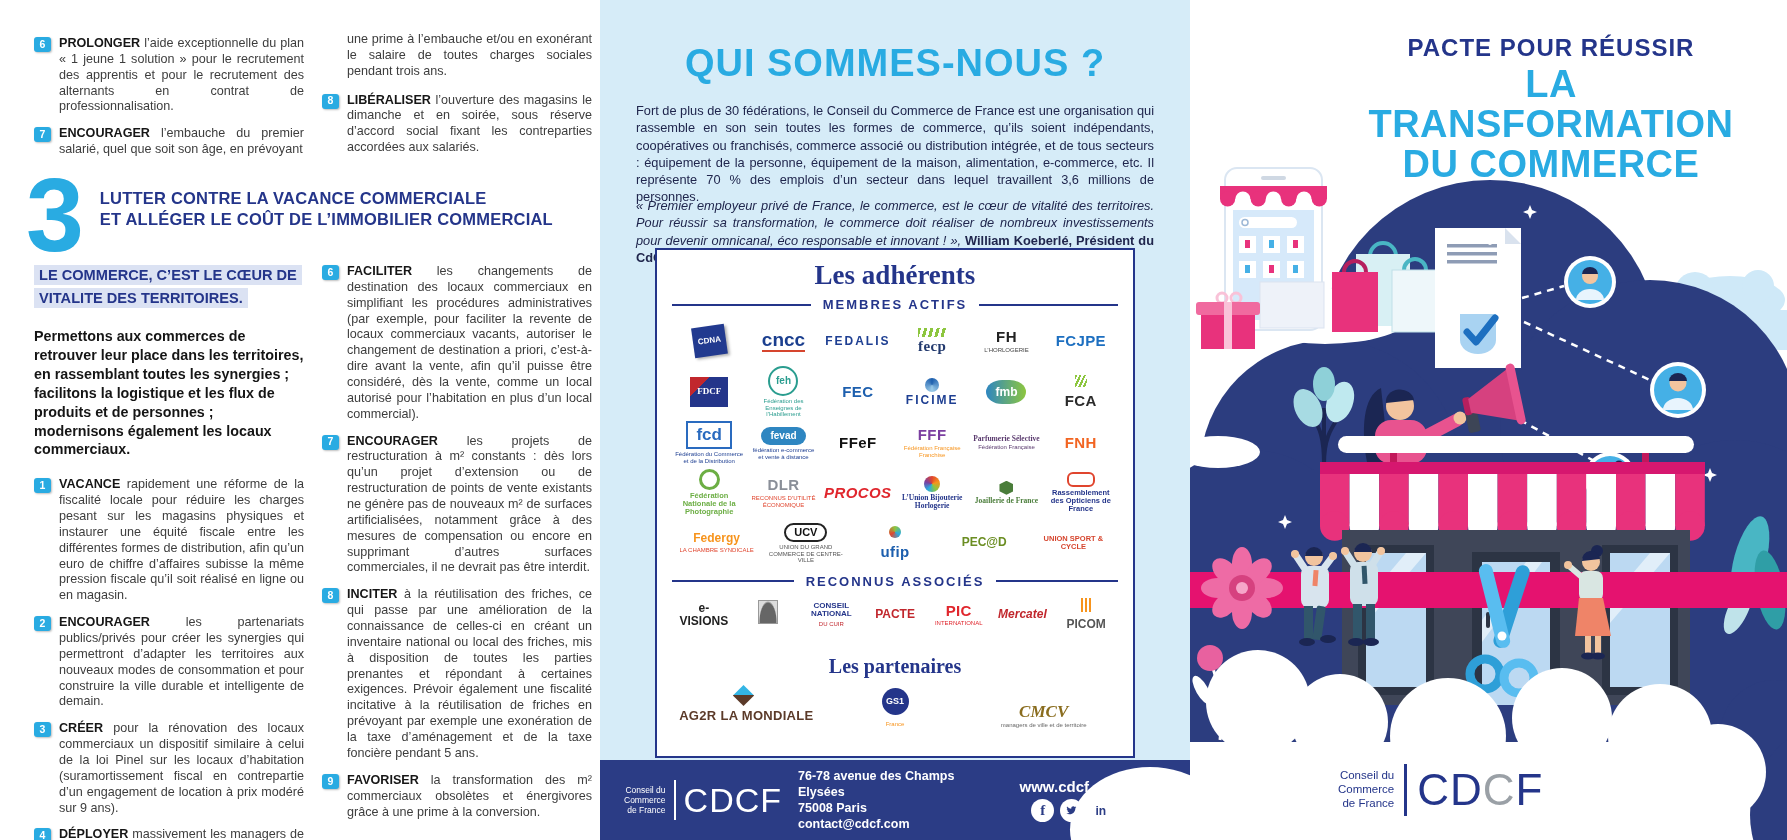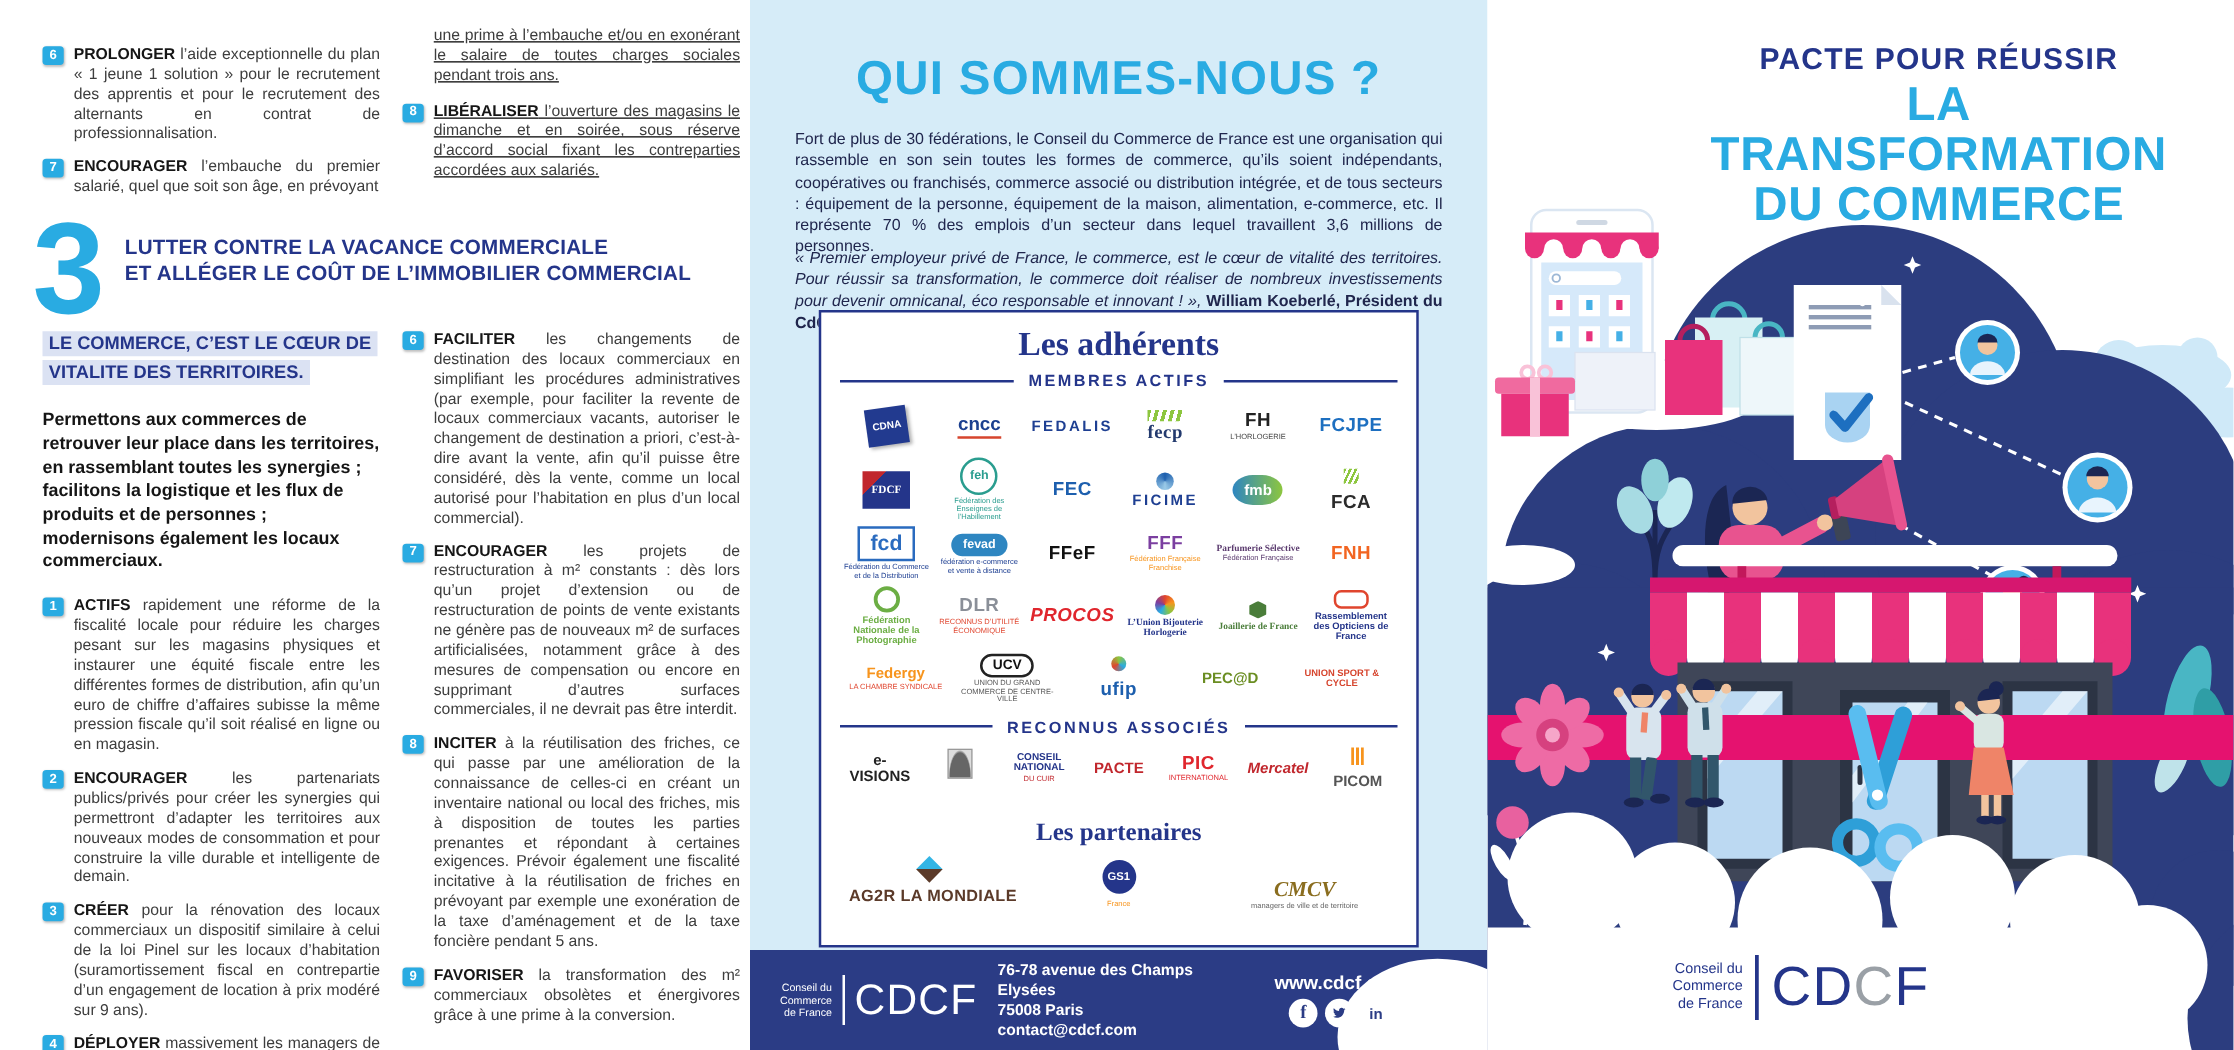--- a/index.html
+++ b/index.html
@@ -1,21 +1,21 @@
 <!DOCTYPE html>
 <html><head>
 <meta charset="utf-8">
 <style>
   html,body{margin:0;padding:0;background:#fff;}
   .page{position:relative;width:1787px;height:840px;overflow:hidden;background:#fff;
         font-family:"Liberation Sans",sans-serif;}
   
   .panel-left{position:absolute;left:0;top:0;width:600px;height:840px;background:#fff;}
   #lp-top-left{position:absolute;left:34px;top:36px;width:270px;}
-  #lp-top-right{position:absolute;left:322px;top:21px;width:270px;text-decoration:underline;}
+  #lp-top-right{position:absolute;left:322px;top:32px;width:270px;}
   .cont{margin:0 0 13px 25px;font-size:12.6px;line-height:1.26;color:#3d3d3d;text-align:justify;}
   .item{position:relative;padding-left:25px;margin-bottom:11px;font-size:12.6px;line-height:1.26;
         color:#3d3d3d;text-align:justify;}
   .item b{color:#161616;}
   .badge{position:absolute;left:0;top:1px;width:17px;height:15px;border-radius:3px;background:#29abe2;
          color:#fff;font-size:10.5px;font-weight:bold;display:flex;align-items:center;justify-content:center;
          box-shadow:1px 1px 2px rgba(0,0,0,.25);}
   #lp-section{position:absolute;left:26px;top:174px;width:566px;display:flex;}
   .big3{font-size:104px;line-height:.8;font-weight:800;color:#29abe2;margin-right:16px;}
   .sec-titles{padding-top:14px;}
@@ -53,21 +53,21 @@
   .lg-big .lt{font-size:15px;letter-spacing:.4px;}
   .lg-med .lt{font-size:12px;}
   .lg-small .lt{font-size:7.5px;}
   .lg-tiny .lt{font-size:8px;}
   .lg-serif .lt{font-family:"Liberation Serif",serif;}
   .lg-italic .lt{font-style:italic;}
   .lg-bold .lt{font-weight:800;}
   .lg-track .lt{letter-spacing:2px;}
   .lg-cdna .lt{display:inline-block;background:#223a8f;color:#fff;padding:11px 5px;font-size:8px;
                transform:rotate(-8deg);box-shadow:2px 2px 3px rgba(0,0,0,.3);}
-  .lg-cncc .lt{display:inline-block;border-bottom:2px solid #d6452e;padding-bottom:1px;font-size:15px;}
+  .lg-cncc .lt{display:inline-block;border-bottom:2px solid #d6452e;padding-bottom:1px;font-size:19px;}
   .lg-fdcf .lt{display:inline-block;background:linear-gradient(135deg,#c1272d 28%,#24358a 28%);
                color:#fff;padding:10px 7px;font-size:9px;font-family:"Liberation Serif",serif;}
   .lg-circle .lt{display:inline-flex;width:26px;height:26px;border:2px solid #2a9d8f;border-radius:50%;
                  align-items:center;justify-content:center;font-size:10px;margin:0 auto;}
   .lg-fmb .lt{display:inline-block;background:linear-gradient(90deg,#2e86c1,#8dc63f);color:#fff;
               border-radius:50% / 60%;padding:6px 9px;font-size:12px;}
   .lg-outline-blue .lt{display:inline-block;border:2px solid #2a6bbf;padding:3px 8px;font-size:17px;}
   .lg-oval .lt{display:inline-block;background:#2e86c1;color:#fff;border-radius:12px;padding:4px 9px;font-size:10px;}
   .lg-outline-dark .lt{display:inline-block;border:2px solid #222;border-radius:10px;padding:2px 8px;font-size:11px;}
   .lg-gs1 .lt{display:inline-flex;width:27px;height:27px;border-radius:50%;background:#24358a;color:#fff;
@@ -139,21 +139,21 @@
         <div class="sec-line">LUTTER CONTRE LA VACANCE COMMERCIALE</div>
         <div class="sec-line">ET ALLÉGER LE COÛT DE L’IMMOBILIER COMMERCIAL</div>
       </div>
     </div>
     <div id="lp-col1">
       <div>
         <span class="hl">LE COMMERCE, C’EST LE CŒUR DE VITALITE DES TERRITOIRES.</span>
       </div>
       <p class="intro">Permettons aux commerces de retrouver leur place dans les territoires, en rassemblant toutes les synergies ; facilitons la logistique et les flux de produits et de personnes ; modernisons également les locaux commerciaux.</p>
       <div>
-          <div class="item"><span class="badge">1</span><b>ACTIFS</b><span> rapidement une réforme de la fiscalité locale pour réduire les charges pesant sur les magasins physiques et instaurer une équité fiscale entre les différentes formes de distribution, afin qu’un euro de chiffre d’affaires subisse la même pression fiscale qu’il soit réalisé en ligne ou en magasin.</span></div>
+          <div class="item"><span class="badge">1</span><b>VACANCE</b><span> rapidement une réforme de la fiscalité locale pour réduire les charges pesant sur les magasins physiques et instaurer une équité fiscale entre les différentes formes de distribution, afin qu’un euro de chiffre d’affaires subisse la même pression fiscale qu’il soit réalisé en ligne ou en magasin.</span></div>
           <div class="item"><span class="badge">2</span><b>ENCOURAGER</b><span> les partenariats publics/privés pour créer les synergies qui permettront d’adapter les territoires aux nouveaux modes de consommation et pour construire la ville durable et intelligente de demain.</span></div>
           <div class="item"><span class="badge">3</span><b>CRÉER</b><span> pour la rénovation des locaux commerciaux un dispositif similaire à celui de la loi Pinel sur les locaux d’habitation (suramortissement fiscal en contrepartie d’un engagement de location à prix modéré sur 9 ans).</span></div>
           <div class="item"><span class="badge">4</span><b>DÉPLOYER</b><span> massivement les managers de centre-ville.</span></div>
         </div>
     </div>
     <div id="lp-col2">
         <div class="item"><span class="badge">6</span><b>FACILITER</b><span> les changements de destination des locaux commerciaux en simplifiant les procédures administratives (par exemple, pour faciliter la revente de locaux commerciaux vacants, autoriser le changement de destination a priori, c’est-à-dire avant la vente, afin qu’il puisse être considéré, dès la vente, comme un local autorisé pour l’habitation en plus d’un local commercial).</span></div>
         <div class="item"><span class="badge">7</span><b>ENCOURAGER</b><span> les projets de restructuration à m² constants : dès lors qu’un projet d’extension ou de restructuration de points de vente existants ne génère pas de nouveaux m² de surfaces artificialisées, notamment grâce à des mesures de compensation ou encore en supprimant d’autres surfaces commerciales, il ne devrait pas être interdit.</span></div>
         <div class="item"><span class="badge">8</span><b>INCITER</b><span> à la réutilisation des friches, ce qui passe par une amélioration de la connaissance de celles-ci en créant un inventaire national ou local des friches, mis à disposition de toutes les parties prenantes et répondant à certaines exigences. Prévoir également une fiscalité incitative à la réutilisation de friches en prévoyant par exemple une exonération de la taxe d’aménagement et de la taxe foncière pendant 5 ans.</span></div>
         <div class="item"><span class="badge">9</span><b>FAVORISER</b><span> la transformation des m² commerciaux obsolètes et énergivores grâce à une prime à la conversion.</span></div>

